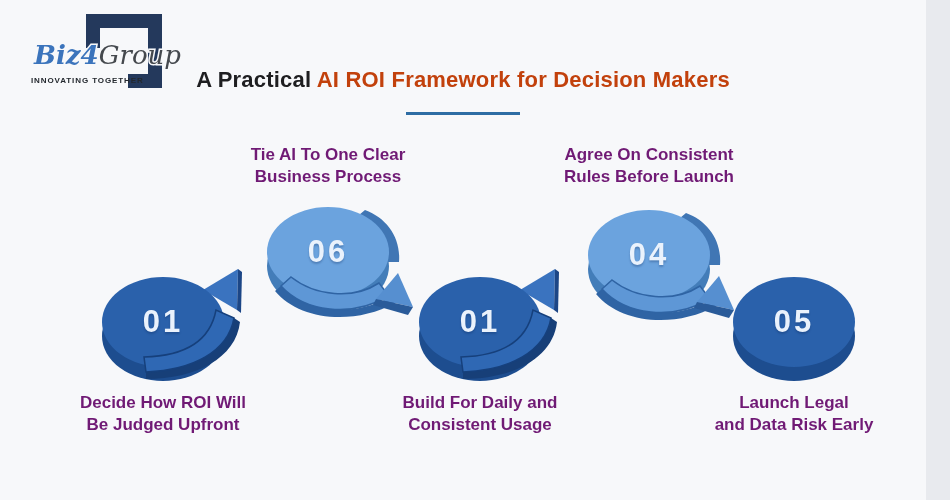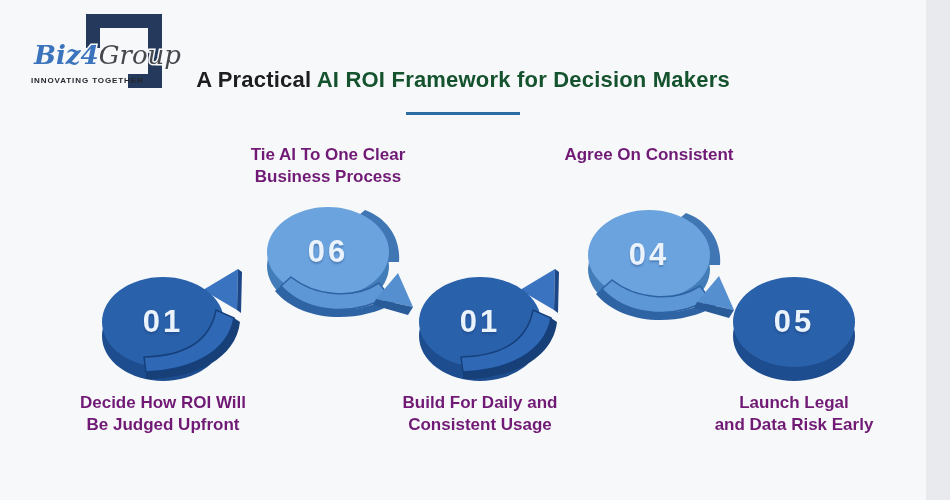--- a/index.html
+++ b/index.html
@@ -11,21 +11,21 @@
   }
   
   .logo { position:absolute; left:16px; top:8px; width:170px; height:90px; }
   .logo svg { display:block; }
   
   .title {
     position:absolute; top:67px; left:0; width:100%;
     text-align:center; font-size:22px; font-weight:bold;
     color:#1e1e20; letter-spacing:0.2px;
   }
-  .title .hl { color:#14532d; }
+  .title .hl { color:#c2410c; }
   .title-underline {
     position:absolute; top:112px; left:50%; margin-left:-57px;
     width:114px; height:3px; background:#2e6da4;
   }
   
   .step { position:absolute; }
   .step svg { display:block; }
   .num {
     position:absolute; left:75px; top:62px; transform:translate(-50%,-50%);
     font-size:31px; font-weight:bold; color:#eaf2fc;
@@ -110,20 +110,21 @@
       <ellipse cx="75" cy="62" rx="61" ry="45" fill="#6ba3de"></ellipse>
       <path d="M28 96 C52 122,98 128,138 107 L142 113 C100 136,46 130,22 101 Z" fill="#2f64a4"></path>
       <path d="M28 96 C52 122,98 128,136 106 L126 93 C100 110,62 106,38 87 Z" fill="#5e97d6" stroke="#2f64a4" stroke-width="1.5"></path>
       <polygon points="123,109 145,83 160,117" fill="#568fd0"></polygon>
       <polygon points="123,109 160,117 155,125 120,115" fill="#2a5b99"></polygon>
     </svg>
     <div class="num">04</div>
   </div>
   <div class="lbl" style="left:484px; top:144px; width:330px;">
     <div>Agree On Consistent</div>
+    <div>Rules Before Launch</div>
   </div>
 
   <div class="step" style="left:719px; top:260px; width:150px; height:140px;">
     <svg width="150" height="140" viewBox="0 0 150 140">
       <ellipse cx="75" cy="76" rx="61" ry="45" fill="#1d4d8f"></ellipse>
       <ellipse cx="75" cy="62" rx="61" ry="45" fill="#2a61ab"></ellipse>
     </svg>
     <div class="num">05</div>
   </div>
   <div class="lbl" style="left:644px; top:392px; width:300px;">

